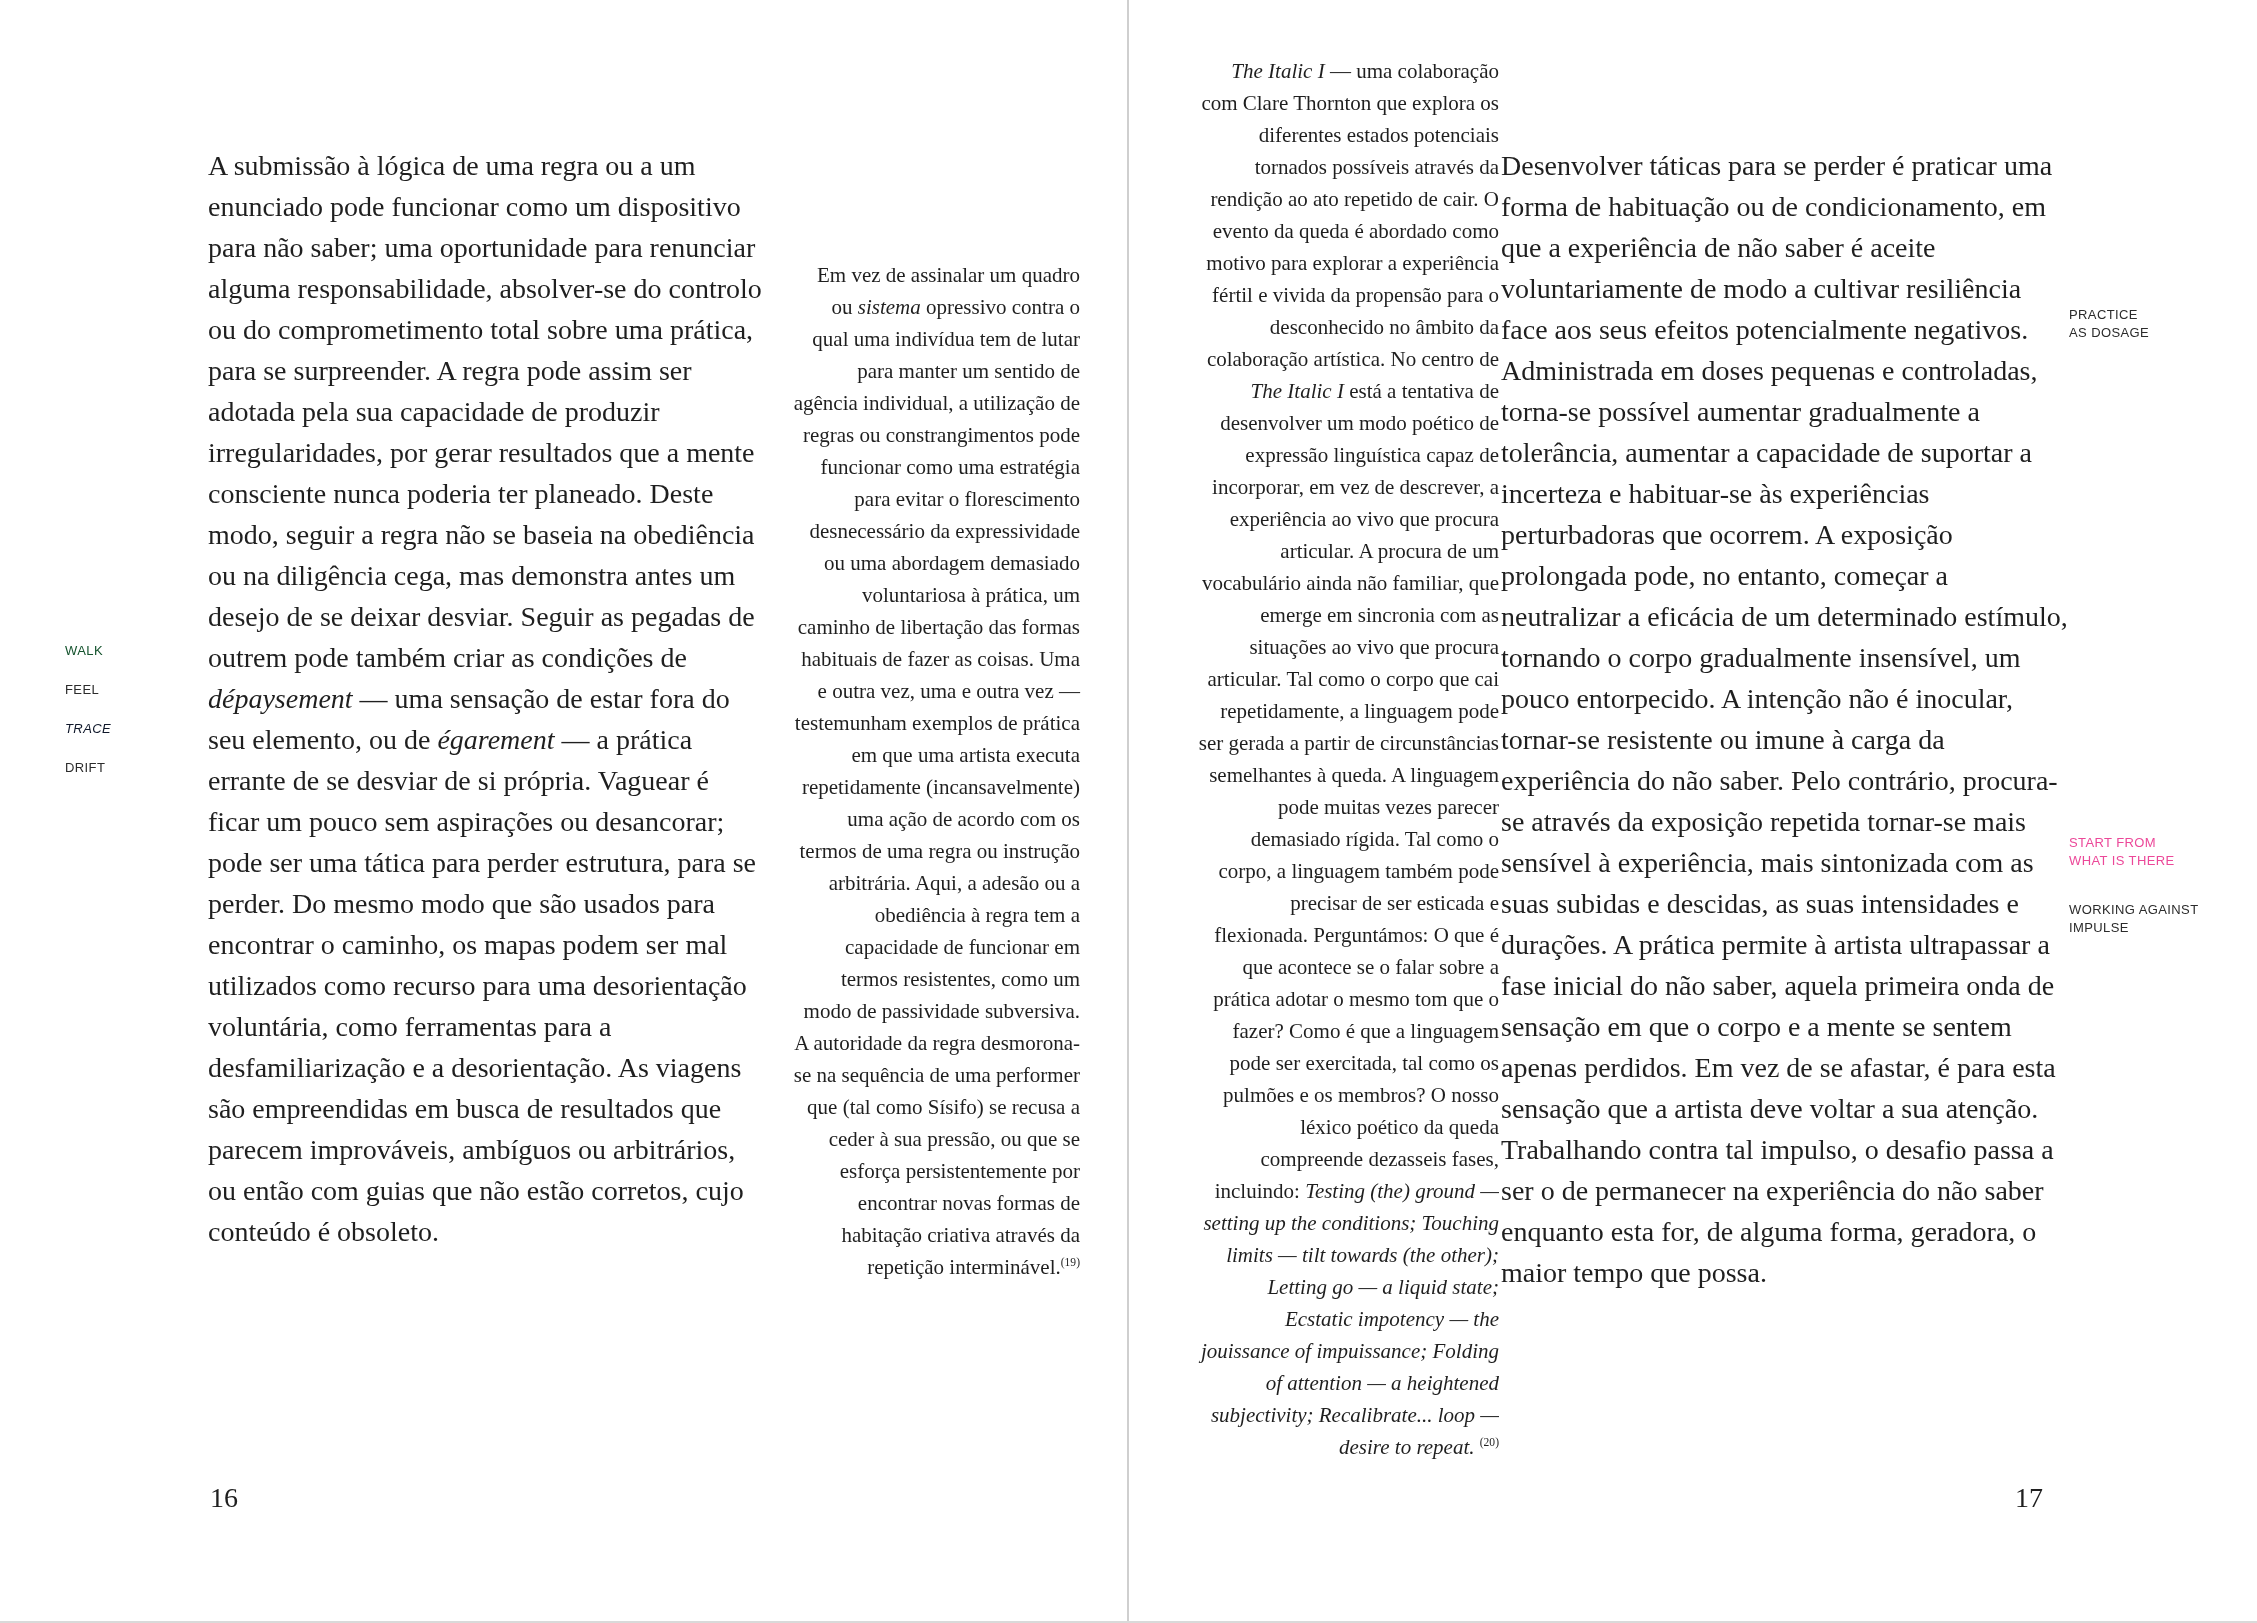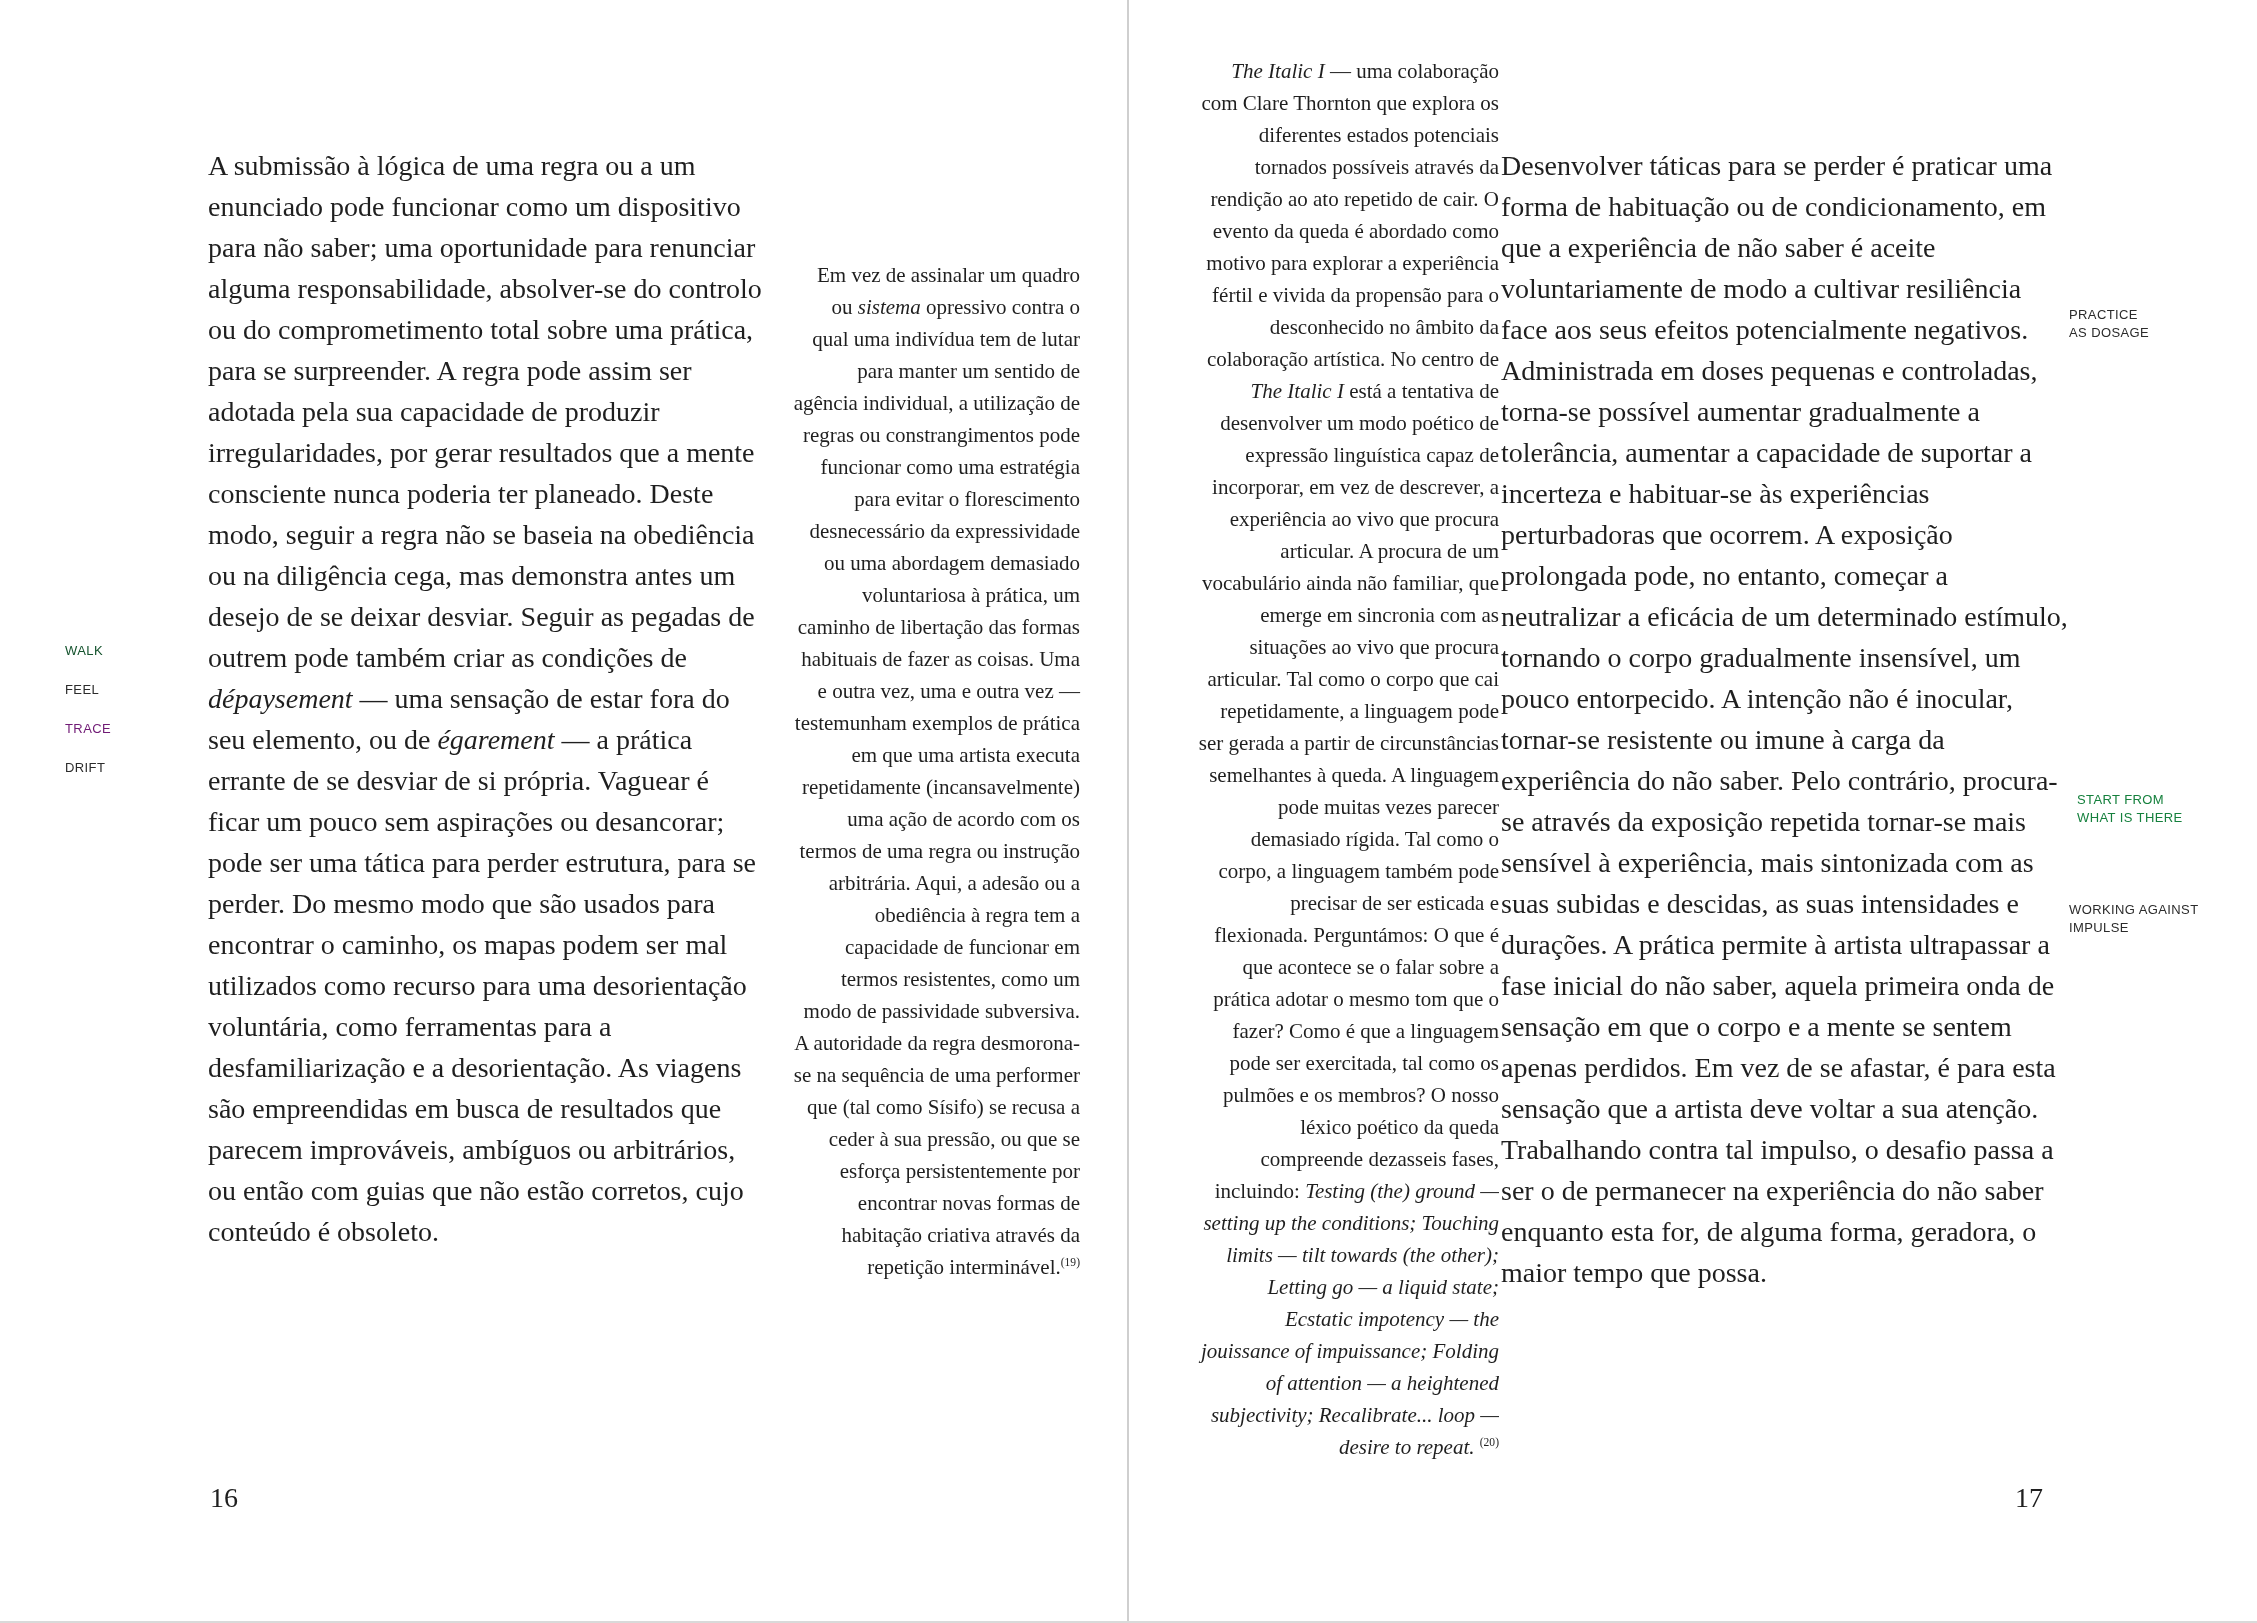--- a/index.html
+++ b/index.html
@@ -78,21 +78,21 @@
 </head>
 <body>
 
 <div class="spread" style="background: rgb(255, 255, 255); color: rgb(31, 31, 31);">
 
   <div class="abs" style="left:0; top:0; width:1127px; height:1623px;">
 
     <div class="abs left-notes" style="left:65px; top:642px; width:134px;">
       <div class="margin-note" style="color: #14532d;">WALK</div>
       <div class="margin-note" style="color: rgb(43, 43, 43); margin-top: 20px;">FEEL</div>
-      <div class="margin-note" style="color: #701a75;">TRACE</div>
+      <div class="margin-note" style="color: #0f172a; font-style: italic;">TRACE</div>
       <div class="margin-note" style="color: rgb(43, 43, 43);">DRIFT</div>
     </div>
 
     <div class="abs col-large" style="left:208px; top:145px; width:554px;"><span>A submissão à lógica de uma regra ou a um enunciado pode funcionar como um dispositivo para não saber; uma oportunidade para renunciar alguma responsabilidade, absolver-se do controlo ou do comprometimento total sobre uma prática, para se surpreender. A regra pode assim ser adotada pela sua capacidade de produzir irregularidades, por gerar resultados que a mente consciente nunca poderia ter planeado. Deste modo, seguir a regra não se baseia na obediência ou na diligência cega, mas demonstra antes um desejo de se deixar desviar. Seguir as pegadas de outrem pode também criar as condições de </span><span class="it">dépaysement</span><span> — uma sensação de estar fora do seu elemento, ou de </span><span class="it">égarement</span><span> — a prática errante de se desviar de si própria. Vaguear é ficar um pouco sem aspirações ou desancorar; pode ser uma tática para perder estrutura, para se perder. Do mesmo modo que são usados para encontrar o caminho, os mapas podem ser mal utilizados como recurso para uma desorientação voluntária, como ferramentas para a desfamiliarização e a desorientação. As viagens são empreendidas em busca de resultados que parecem improváveis, ambíguos ou arbitrários, ou então com guias que não estão corretos, cujo conteúdo é obsoleto.</span></div>
 
     <div class="abs col-small" style="left:791px; top:259px; width:289px;"><span>Em vez de assinalar um quadro ou </span><span class="it">sistema</span><span> opressivo contra o qual uma indivídua tem de lutar para manter um sentido de agência individual, a utilização de regras ou constrangimentos pode funcionar como uma estratégia para evitar o florescimento desnecessário da expressividade ou uma abordagem demasiado voluntariosa à prática, um caminho de libertação das formas habituais de fazer as coisas. Uma e outra vez, uma e outra vez — testemunham exemplos de prática em que uma artista executa repetidamente (incansavelmente) uma ação de acordo com os termos de uma regra ou instrução arbitrária. Aqui, a adesão ou a obediência à regra tem a capacidade de funcionar em termos resistentes, como um modo de passividade subversiva. A autoridade da regra desmorona-se na sequência de uma performer que (tal como Sísifo) se recusa a ceder à sua pressão, ou que se esforça persistentemente por encontrar novas formas de habitação criativa através da repetição interminável.</span><sup class="fn">(19)</sup></div>
 
     <div class="abs page-number" style="left:210px; top:1482px;">16</div>
   </div>
 
@@ -100,21 +100,21 @@
 
   <div class="abs" style="left:1129px; top:0; width:1129px; height:1623px;">
 
     <div class="abs col-small" style="left:69px; top:55px; width:301px;"><span class="it">The Italic I</span><span> — uma colaboração com Clare Thornton que explora os diferentes estados potenciais tornados possíveis através da rendição ao ato repetido de cair. O evento da queda é abordado como motivo para explorar a experiência fértil e vivida da propensão para o desconhecido no âmbito da colaboração artística. No centro de </span><span class="it">The Italic I</span><span> está a tentativa de desenvolver um modo poético de expressão linguística capaz de incorporar, em vez de descrever, a experiência ao vivo que procura articular. A procura de um vocabulário ainda não familiar, que emerge em sincronia com as situações ao vivo que procura articular. Tal como o corpo que cai repetidamente, a linguagem pode ser gerada a partir de circunstâncias semelhantes à queda. A linguagem pode muitas vezes parecer demasiado rígida. Tal como o corpo, a linguagem também pode precisar de ser esticada e flexionada. Perguntámos: O que é que acontece se o falar sobre a prática adotar o mesmo tom que o fazer? Como é que a linguagem pode ser exercitada, tal como os pulmões e os membros? O nosso léxico poético da queda compreende dezasseis fases, incluindo: </span><span class="it">Testing (the) ground — setting up the conditions; Touching limits — tilt towards (the other); Letting go — a liquid state; Ecstatic impotency — the jouissance of impuissance; Folding of attention — a heightened subjectivity; Recalibrate... loop — desire to repeat.</span><span> </span><sup class="fn">(20)</sup></div>
 
     <div class="abs col-large" style="left:372px; top:145px; width:569px;"><span>Desenvolver táticas para se perder é praticar uma forma de habituação ou de condicionamento, em que a experiência de não saber é aceite voluntariamente de modo a cultivar resiliência face aos seus efeitos potencialmente negativos. Administrada em doses pequenas e controladas, torna-se possível aumentar gradualmente a tolerância, aumentar a capacidade de suportar a incerteza e habituar-se às experiências perturbadoras que ocorrem. A exposição prolongada pode, no entanto, começar a neutralizar a eficácia de um determinado estímulo, tornando o corpo gradualmente insensível, um pouco entorpecido. A intenção não é inocular, tornar-se resistente ou imune à carga da experiência do não saber. Pelo contrário, procura-se através da exposição repetida tornar-se mais sensível à experiência, mais sintonizada com as suas subidas e descidas, as suas intensidades e durações. A prática permite à artista ultrapassar a fase inicial do não saber, aquela primeira onda de sensação em que o corpo e a mente se sentem apenas perdidos. Em vez de se afastar, é para esta sensação que a artista deve voltar a sua atenção. Trabalhando contra tal impulso, o desafio passa a ser o de permanecer na experiência do não saber enquanto esta for, de alguma forma, geradora, o maior tempo que possa.</span></div>
 
     <div class="abs margin-note" style="left: 940px; top: 306px; width: 172px; color: rgb(43, 43, 43);">PRACTICE
 AS DOSAGE</div>
 
-    <div class="abs margin-note" style="left: 940px; top: 791px; width: 172px; color: #15803d; margin-left: 8px;">START FROM
+    <div class="abs margin-note" style="left: 940px; top: 834px; width: 172px; color: #ec4899;">START FROM
 WHAT IS THERE</div>
 
     <div class="abs margin-note" style="left: 940px; top: 901px; width: 182px; color: rgb(43, 43, 43);">WORKING AGAINST
 IMPULSE</div>
 
     <div class="abs page-number" style="left:886px; top:1482px;">17</div>
   </div>
 
   <div class="bottom-edge"></div>
 

